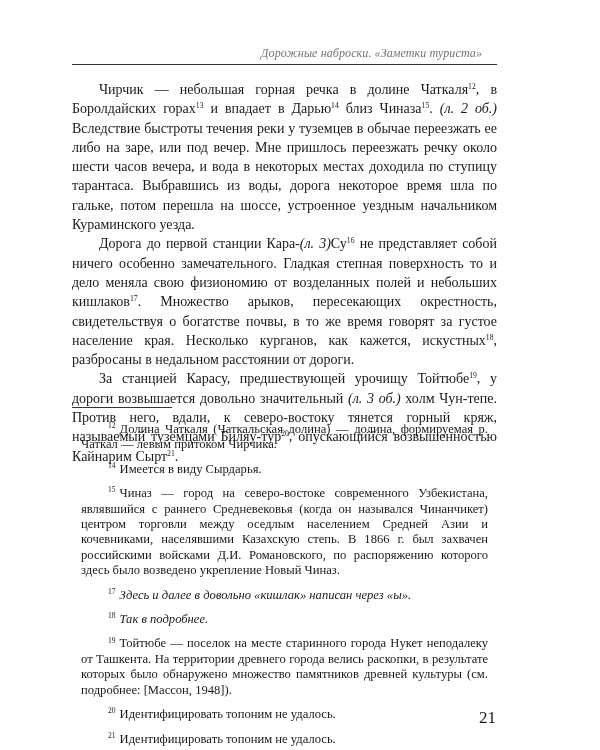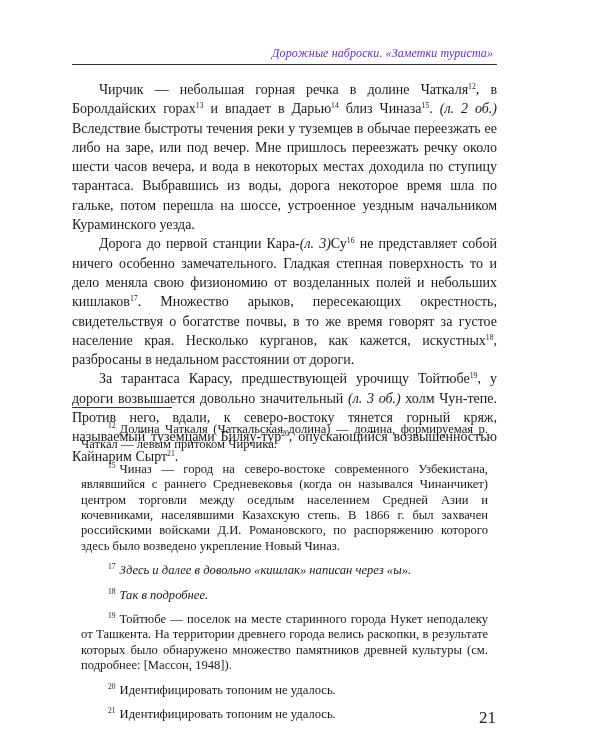--- a/index.html
+++ b/index.html
@@ -3,22 +3,22 @@
   <meta charset="utf-8">
   <style>
     html, body { margin: 0; padding: 0; background: #ffffff; }
     body {
       width: 600px; height: 750px; overflow: hidden; position: relative;
       font-family: "Liberation Serif", "DejaVu Serif", serif;
       color: #1a1a1a;
     }
     .page { position: absolute; left: 72px; top: 0; width: 425px; }
     .running-head {
-      position: absolute; top: 46px; right: 4px;
-      font-style: italic; font-size: 12px; letter-spacing: 0.1px; color: #6d28d9;
+      position: absolute; top: 46px; right: 15px;
+      font-style: italic; font-size: 12px; letter-spacing: 0.1px; color: #737373;
     }
     .head-rule {
       position: absolute; top: 64px; left: 0; width: 425px; height: 0;
       border-top: 1.2px solid #333;
     }
     .body-text {
       position: absolute; top: 80px; left: 0; width: 425px;
       font-size: 14px; line-height: 19.3px; text-align: justify;
       hyphens: manual;
     }
@@ -46,27 +46,28 @@
 <div class="page">
 
   <div class="running-head">Дорожные наброски. «Заметки туриста»</div>
   <div class="head-rule"></div>
 
   <div class="body-text">
     <p><span>Чирчик — небольшая горная речка в долине Чаткаля</span><sup>12</sup><span>, в Боролдайских горах</span><sup>13</sup><span> и впадает в Дарью</span><sup>14</sup><span> близ Чиназа</span><sup>15</sup><span>. </span><span class="ital">(л. 2 об.)</span><span> Вследствие быстроты течения реки у туземцев в обычае переезжать ее либо на заре, или под вечер. Мне пришлось переезжать речку около шести часов вечера, и вода в некоторых местах доходила по ступицу тарантаса. Выбравшись из воды, дорога некоторое время шла по гальке, потом перешла на шоссе, устроенное уездным начальником Кураминского уезда.</span></p>
 
     <p><span>Дорога до первой станции Кара-</span><span class="ital">(л. 3)</span><span>Су</span><sup>16</sup><span> не представляет собой ничего особенно замечательного. Гладкая степная поверхность то и дело меняла свою физиономию от возделанных полей и небольших кишлаков</span><sup>17</sup><span>. Множество арыков, пересекающих окрестность, свидетельствуя о богатстве почвы, в то же время говорят за густое население края. Несколько курганов, как кажется, искустных</span><sup>18</sup><span>, разбросаны в недальном расстоянии от дороги.</span></p>
 
-    <p><span>За тарантаса Карасу, предшествующей урочищу Тойтюбе</span><sup>19</sup><span>, у дороги возвышается довольно значительный </span><span class="ital">(л. 3 об.)</span><span> холм Чун-тепе. Против него, вдали, к северо-востоку тянется горный кряж, называемый туземцами Биляу-тур</span><sup>20</sup><span>, опускающийся возвышенностью Кайнарим Сырт</span><sup>21</sup><span>.</span></p>
+    <p><span>За станцией Карасу, предшествующей урочищу Тойтюбе</span><sup>19</sup><span>, у дороги возвышается довольно значительный </span><span class="ital">(л. 3 об.)</span><span> холм Чун-тепе. Против него, вдали, к северо-востоку тянется горный кряж, называемый туземцами Биляу-тур</span><sup>20</sup><span>, опускающийся возвышенностью Кайнарим Сырт</span><sup>21</sup><span>.</span></p>
   </div>
 
   <div class="fn-rule"></div>
 
   <div class="footnotes">
     <p><sup>12</sup><span>Долина Чаткаля (Чаткальская долина) — долина, формируемая р. Чаткал — левым притоком Чирчика.</span></p>
+    <p><sup>14</sup><span>Имеется в виду Сырдарья.</span></p>
     <p><sup>15</sup><span>Чиназ — город на северо-востоке современного Узбекистана, являвшийся с раннего Средневековья (когда он назывался Чинанчикет) центром торговли между оседлым населением Средней Азии и кочевниками, населявшими Казахскую степь. В 1866 г. был захвачен российскими войсками Д.И. Романовского, по распоряжению которого здесь было возведено укрепление Новый Чиназ.</span></p>
     <p><sup>17</sup><span class="ital">Здесь и далее в довольно «кишлак» написан через «ы».</span></p>
     <p><sup>18</sup><span class="ital">Так в подробнее.</span></p>
     <p><sup>19</sup><span>Тойтюбе — поселок на месте старинного города Нукет неподалеку от Ташкента. На территории древнего города велись раскопки, в результате которых было обнаружено множество памятников древней культуры (см. подробнее: [Массон, 1948]).</span></p>
     <p><sup>20</sup><span>Идентифицировать топоним не удалось.</span></p>
     <p><sup>21</sup><span>Идентифицировать топоним не удалось.</span></p>
   </div>
 
   <div class="page-number">21</div>
 </div>

